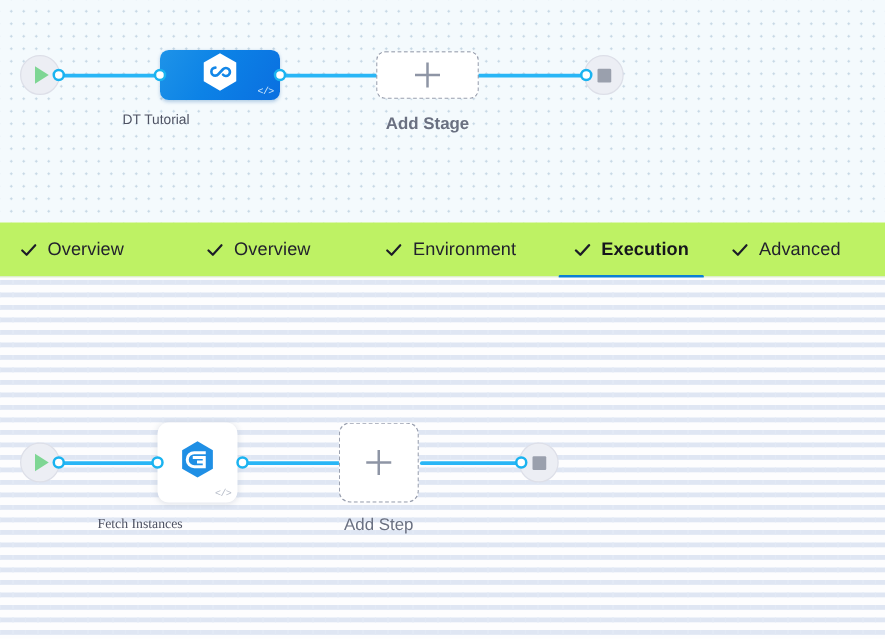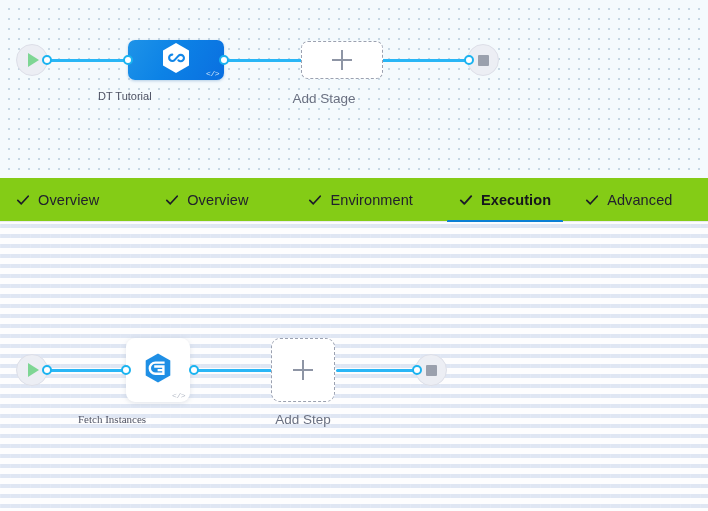--- a/index.html
+++ b/index.html
@@ -27,21 +27,21 @@
     background-position: 4px 4px;
     overflow: hidden;
   }
 
   
   #tab-bar {
     position: absolute;
     left: 0; top: 178px;
     width: 708px;
     height: 44px;
-    background: #84cc16;
+    background: #bef264;
     border-bottom: 1px solid #e8ebef;
     display: flex;
     align-items: center;
     box-sizing: border-box;
   }
   .tab {
     display: flex;
     align-items: center;
     height: 44px;
     box-sizing: border-box;
@@ -260,21 +260,21 @@
     </span>
     <span class="code-badge">&lt;/&gt;</span>
   </div>
   <div class="port" style="left:123px; top:55px;"></div>
   <div class="port" style="left:219px; top:55px;"></div>
   <div class="node-label" style="left:98px; top:90px; width:156px;">DT Tutorial</div>
 
   <div class="add-box" style="left:301px; top:41px; width:82px; height:38px; border-radius:7px;">
     <span class="plus"></span>
   </div>
-  <div class="add-label" style="left:244px; top:91px; width:160px;">Add Stage</div>
+  <div class="add-label" style="left:262px; top:91px; width:160px;font-weight:bold;">Add Stage</div>
 
   <div class="terminal" style="left:467px; top:44px;">
     <div class="stop-sq"></div>
   </div>
   <div class="port" style="left:464px; top:55px;"></div>
 </div>
 
 <div id="tab-bar">
   <div class="tab" style="margin-left:16px;">
     <span class="tick">

